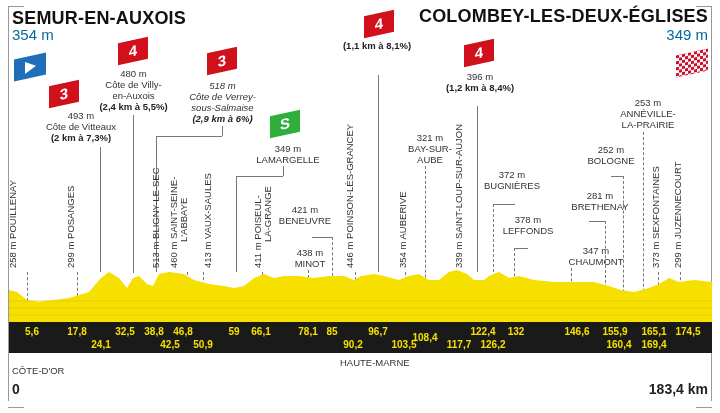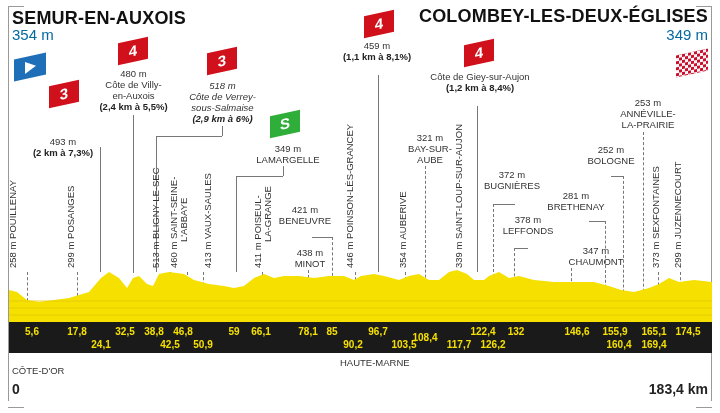--- a/index.html
+++ b/index.html
@@ -43,22 +43,22 @@
   <svg width="32" height="22" viewBox="0 0 32 22">
       <polygon points="11,5 22,11 11,17" fill="#fff"></polygon>
     </svg>
 </div>
 
 <div class="title" style="right:12px;top:6px;">COLOMBEY-LES-DEUX-ÉGLISES</div>
 <div class="alt" style="right:12px;top:26px;">349 m</div>
 <div class="flag flag-check" style="left:676px;top:52px;"></div>
 
 <div class="cat" style="left:49px;top:83px;">3</div>
-<div class="climb" style="left:8px;top:110px;width:110px;margin-top:26px;">
-  <div>493 m</div><b>(2 km à 7,3%)</b>
+<div class="climb" style="left:26px;top:110px;width:110px;">
+  <div>493 m</div><div>Côte de Vitteaux</div><b>(2 km à 7,3%)</b>
 </div>
 <div class="vline" style="left:100px;top:147px;height:125px;"></div>
 
 <div class="cat" style="left:118px;top:40px;">4</div>
 <div class="climb" style="left:86px;top:68px;width:95px;">
   <div>480 m</div><div>Côte de Villy-</div><div>en-Auxois</div><b>(2,4 km à 5,5%)</b>
 </div>
 <div class="vline" style="left:133px;top:115px;height:158px;"></div>
 
 <div class="cat" style="left:207px;top:50px;">3</div>
@@ -73,27 +73,27 @@
 <div class="plabel" style="left:248px;top:143px;width:80px;">
   <div>349 m</div>
     <div>LAMARGELLE</div>
 </div>
 <div class="vline" style="left:283px;top:166px;height:10px;"></div>
 <div class="hline" style="left:236px;top:176px;width:47px;"></div>
 <div class="vline" style="left:236px;top:176px;height:96px;"></div>
 
 <div class="cat" style="left:364px;top:13px;">4</div>
 <div class="climb" style="left:322px;top:40px;width:110px;">
-  <div>459 m</div><b>(1,1 km à 8,1%)</b>
+  <b>(1,1 km à 8,1%)</b>
 </div>
 <div class="vline" style="left:378px;top:75px;height:197px;"></div>
 
 <div class="cat" style="left:464px;top:42px;">4</div>
 <div class="climb" style="left:420px;top:71px;width:120px;">
-  <div>Côte de Giey-sur-Aujon</div><b>(1,2 km à 8,4%)</b>
+  <div>396 m</div><b>(1,2 km à 8,4%)</b>
 </div>
 <div class="vline" style="left:477px;top:106px;height:166px;"></div>
 
 <div class="vlabel" style="left:8px;top:268px;">258 m POUILLENAY</div>
 <div class="dline" style="left:27px;top:272px;height:50px;"></div>
 <div class="vlabel" style="left:66px;top:268px;">299 m POSANGES</div>
 <div class="dline" style="left:77px;top:272px;height:50px;"></div>
 <div class="vlabel" style="left:151px;top:268px;">513 m BLIGNY-LE-SEC</div>
 <div class="dline" style="left:170px;top:272px;height:50px;"></div>
 <div class="vlabel" style="left:169px;top:268px;"><span>460 m SAINT-SEINE-</span><br><span style="padding-left:26px">L'ABBAYE</span></div>
@@ -140,21 +140,21 @@
     <div>378 m</div>
     <div>LEFFONDS</div>
   </div>
 <div class="hline" style="left:514px;top:248px;width:14px;"></div>
 <div class="dline" style="left:514px;top:248px;height:74px;"></div>
 <div class="plabel" style="left:535px;top:245px;width:70px;margin-left:26px;">
     <div>347 m</div>
     <div>CHAUMONT</div>
   </div>
 <div class="dline" style="left:571px;top:268px;height:54px;"></div>
-<div class="plabel" style="left:536px;top:190px;width:80px;">
+<div class="plabel" style="left:560px;top:190px;width:80px;">
     <div>281 m</div>
     <div>BRETHENAY</div>
   </div>
 <div class="hline" style="left:589px;top:221px;width:16px;"></div>
 <div class="dline" style="left:605px;top:221px;height:101px;"></div>
 <div class="plabel" style="left:576px;top:144px;width:70px;">
     <div>252 m</div>
     <div>BOLOGNE</div>
   </div>
 <div class="hline" style="left:611px;top:176px;width:12px;"></div>

